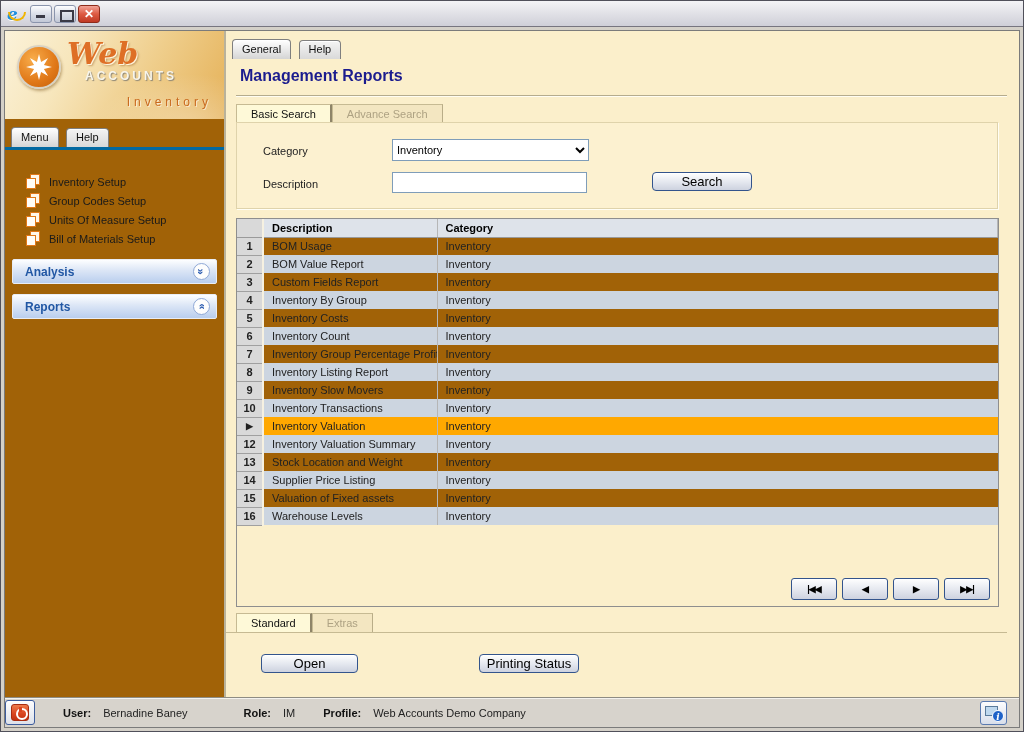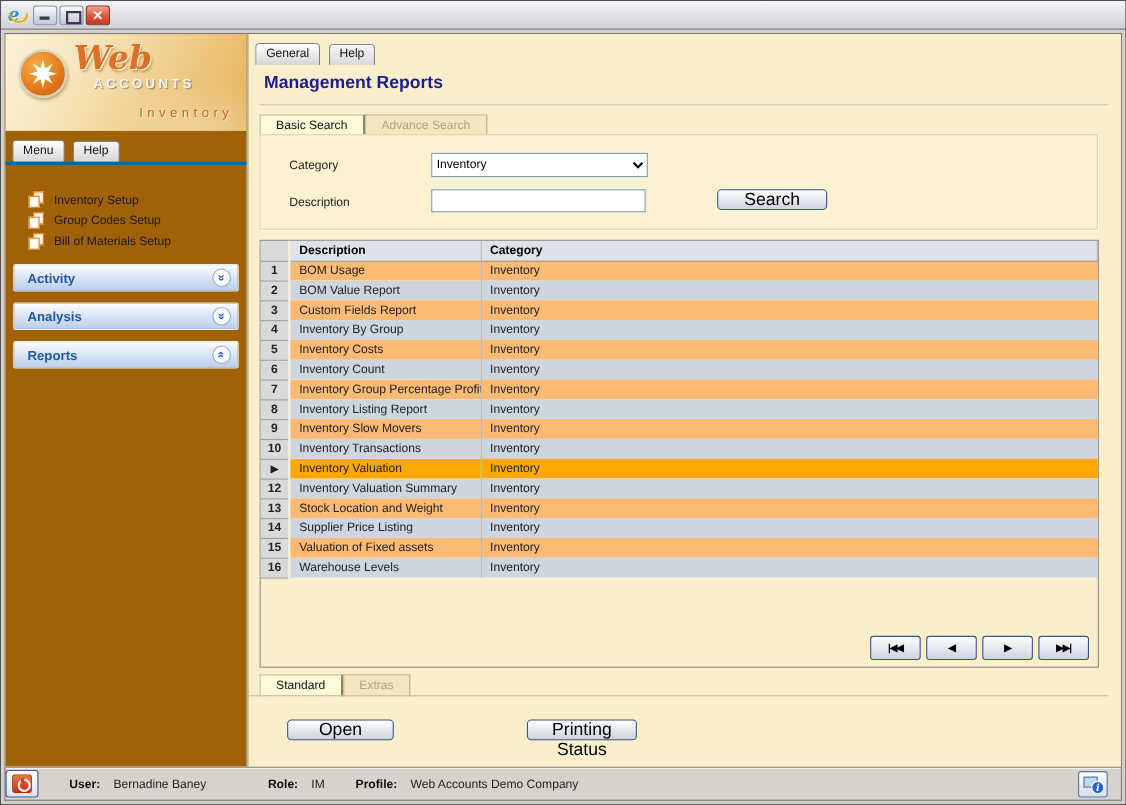--- a/index.html
+++ b/index.html
@@ -88,40 +88,40 @@
   .bottom-ytabs { top:582px; }
 
   .search-panel { position:absolute; top:91px; left:10px; width:762px; height:87px;
     background:#FCF1D0; border:1px solid #DFD3AB; box-shadow:1px 1px 0 #FFFEF5; }
   .fld-label { position:absolute; font-size:11px; color:#222; }
   .cat-label { left:26px; top:22px; } .desc-label { left:26px; top:55px; }
   .cat-select { position:absolute; left:155px; top:16px; width:197px; height:22px; font-size:11px;
     border:1px solid #7F9DB9; background:#FFFFFF; }
   .desc-input { position:absolute; left:155px; top:49px; width:195px; height:21px; font-size:11px;
     border:1px solid #7F9DB9; background:#FFFFFF; padding:0 3px; }
-  .btn { font-size:16px; color:#000; text-align:center;
+  .btn { font-size:13px; color:#000; text-align:center;
     background:linear-gradient(#FEFEFE, #E6E9F0 50%, #CDD2DF); border:1px solid #33548C; border-radius:4px;
     box-shadow:inset 0 1px 0 #fff; cursor:default; }
   .search-btn { position:absolute; left:415px; top:49px; width:100px; height:19px; }
 
   .grid-panel { position:absolute; top:187px; left:10px; width:763px; height:389px;
     background:#FBEFCB; border:1px solid #8E8E8E; }
   table.grid { border-collapse:collapse; table-layout:fixed; width:100%; font-size:11px; }
   table.grid col.c-num  { width:26px; }
   table.grid col.c-desc { width:174px; }
   table.grid tr { height:18px; }
   table.grid th { background:#DEE3EA; font-weight:bold; text-align:left; padding:0 8px;
     border-bottom:1px solid #9A9A9A; border-right:1px solid #B6B6B6; color:#000; }
   table.grid th.corner { background:#D9D9D9; border-right:2px solid #F6F1E1; }
   td.num { background:#D9D9D9; border:1px solid #A0A0A0; border-top:none; border-left:none;
     border-right:2px solid #F6F1E1; text-align:center; font-weight:bold; color:#222; }
   td.desc { padding:0 8px; border-right:1px solid #B6B6B6; color:#222;
     white-space:nowrap; overflow:hidden; }
   td.cat { padding:0 8px; color:#222; }
-  tr.w  td.desc, tr.w  td.cat { background:#fdba74; }
+  tr.w  td.desc, tr.w  td.cat { background:#a16207; }
   tr.b  td.desc, tr.b  td.cat { background:#CCD5E0; }
   tr.sel td.desc, tr.sel td.cat { background:#FFA800;margin-left:44px; }
   tr.sel td.num { font-size:9px; }
 
   .pager { position:absolute; right:8px; bottom:6px; display:flex; gap:5px; }
   .pager .btn { width:46px; height:22px; font-size:9px; font-weight:bold; letter-spacing:-1px;
     line-height:20px; border-radius:3px; }
 
   .bottom-panel { position:absolute; top:601px; left:0; right:12px; height:60px;
     border-top:1px solid #C6BA93; }
@@ -185,33 +185,29 @@
             <div class="side-item">
               <span class="copy-icon"></span>
               <span class="side-item-label">Inventory Setup</span>
             </div>
             <div class="side-item">
               <span class="copy-icon"></span>
               <span class="side-item-label">Group Codes Setup</span>
             </div>
             <div class="side-item">
               <span class="copy-icon"></span>
+              <span class="side-item-label">Units Of Measure Setup</span>
+            </div>
+            <div class="side-item">
+              <span class="copy-icon"></span>
               <span class="side-item-label">Bill of Materials Setup</span>
             </div>
           </div>
         </div>
 
-        <div class="side-section">
-          <div class="section-header">
-            <span class="section-label">Activity</span>
-            <span class="chev-circle">
-                <span class="chev down">»</span>
-              </span>
-          </div>
-        </div>
 
         <div class="side-section">
           <div class="section-header">
             <span class="section-label">Analysis</span>
             <span class="chev-circle">
                 <span class="chev down">»</span>
               </span>
           </div>
         </div>
 

